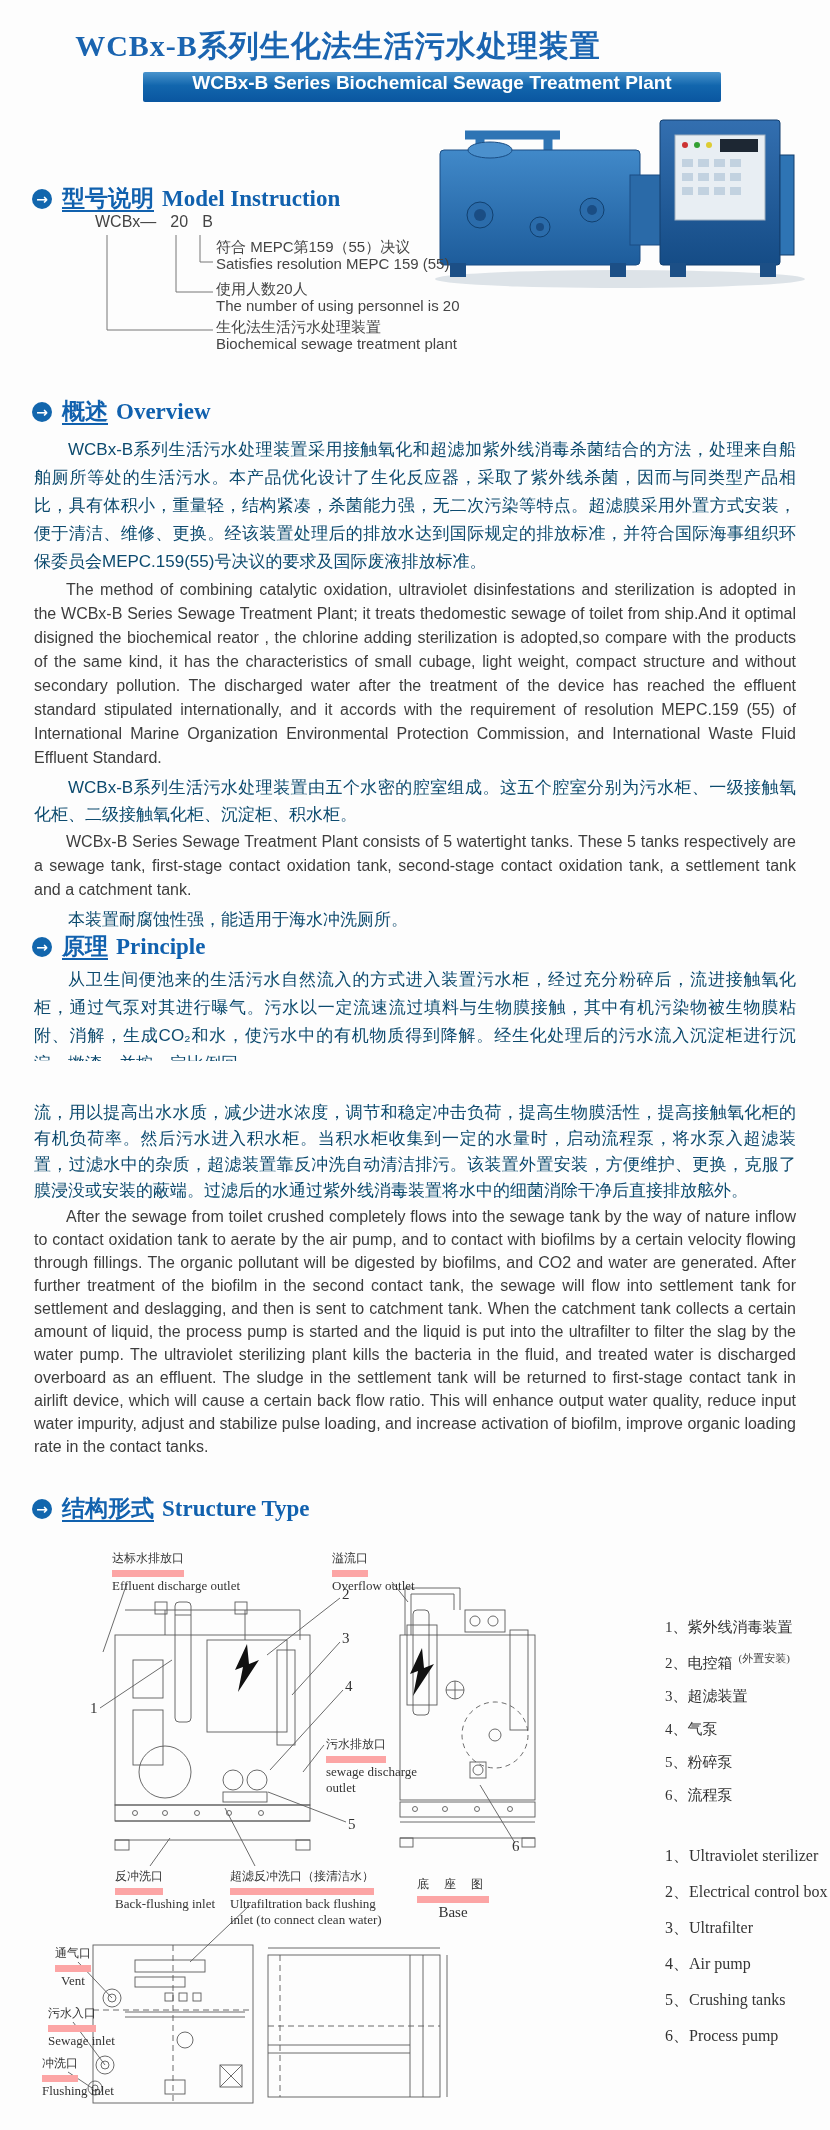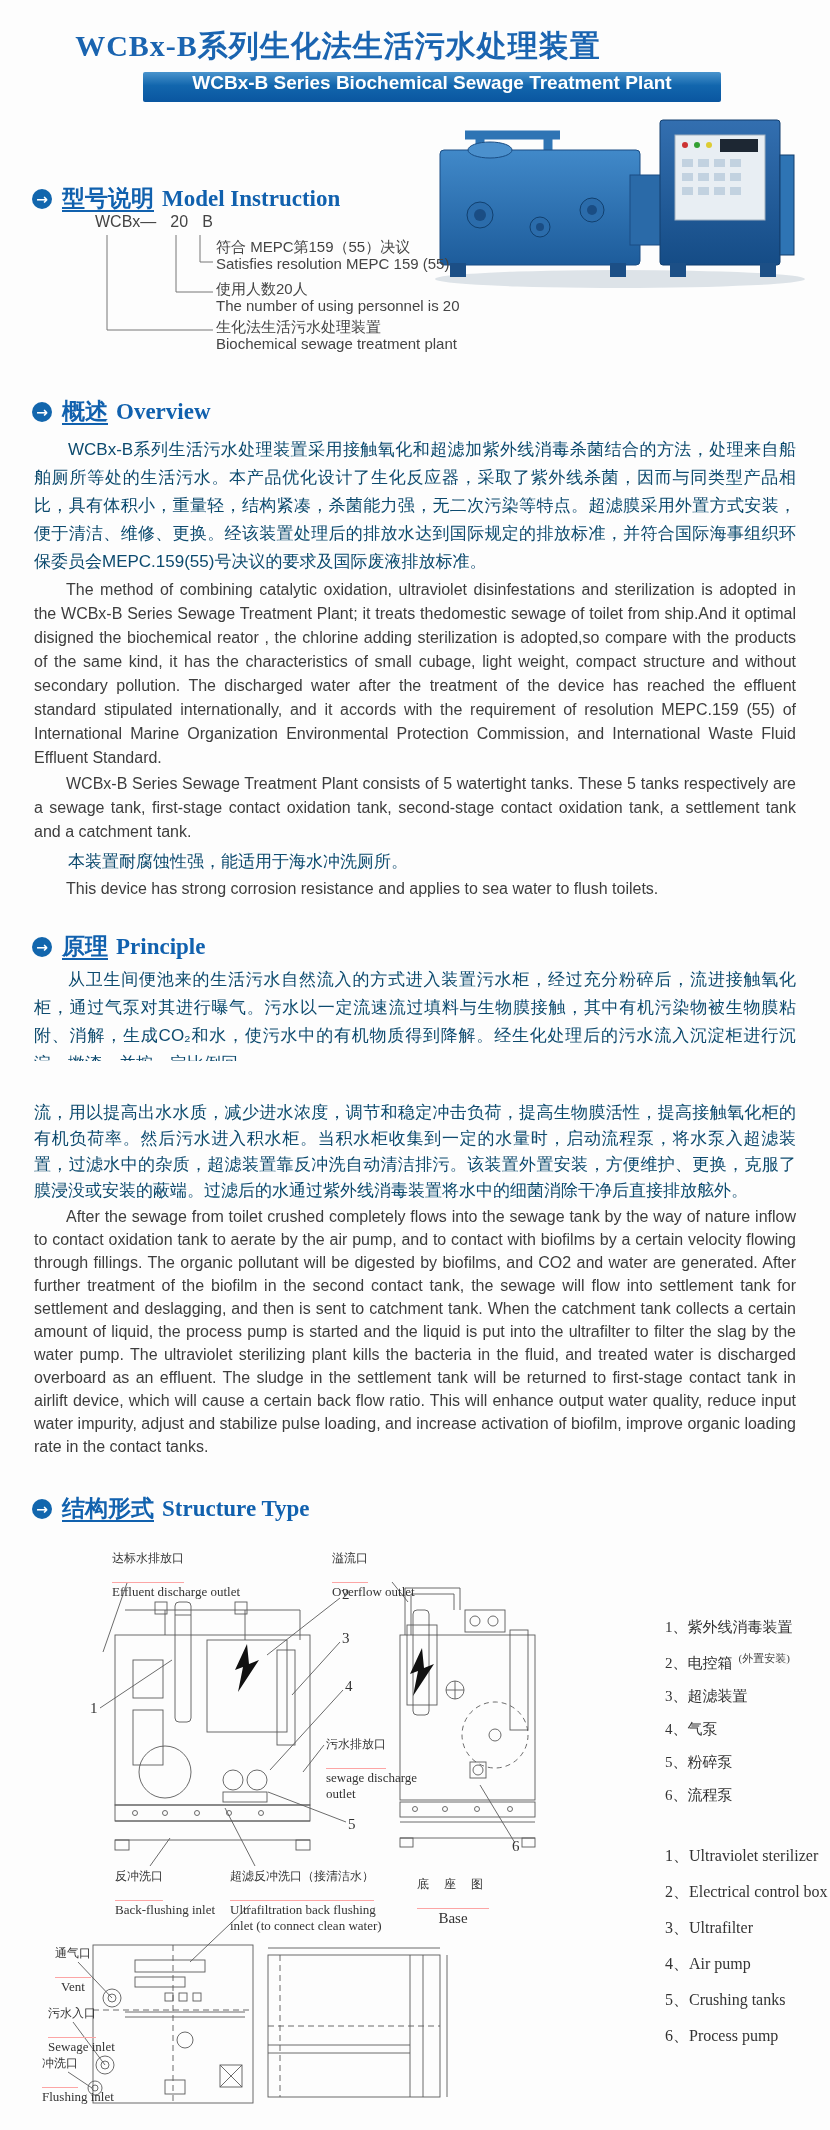--- a/index.html
+++ b/index.html
@@ -23,22 +23,22 @@
   .no-indent{text-indent:0;}
   .txtblock{position:absolute;left:34px;width:762px;overflow:hidden;}
   .model-code{position:absolute;left:95px;top:213px;font:16px "Liberation Sans",sans-serif;color:#444;}
   .model-code span{margin-right:14px;}
   .model-item{position:absolute;left:216px;color:#444;}
   .model-item .cn{font-size:15px;line-height:17px;}
   .model-item .en{font-size:15px;line-height:17px;}
   .model-lines{position:absolute;left:70px;top:230px;}
   .dwg-svg{position:absolute;left:15px;top:1540px;}
   .dlabel{position:absolute;color:#333;}
-  .dlabel .lcn{font:12px "Liberation Serif",serif;border-bottom:1px solid #fca5a5;
-               padding-bottom:15px;display:inline-block;}
+  .dlabel .lcn{font:12px "Liberation Serif",serif;border-bottom:7px solid #fca5a5;
+               padding-bottom:3px;display:inline-block;}
   .dlabel .len{font:13px "Liberation Serif",serif;display:block;margin-top:1px;}
   .callout{position:absolute;font:15px "Liberation Serif",serif;color:#333;}
   .parts{position:absolute;left:665px;width:160px;}
   .part-row{font:15px "Liberation Serif",serif;color:#333;margin-bottom:14px;white-space:nowrap;}
   .parts-en .part-row{font-size:16px;margin-bottom:15px;}
   .part-note{font-size:11px;vertical-align:super;margin-left:6px;color:#444;}
   .base-label .lcn{letter-spacing:6px;}
   .base-label{text-align:center;}
 </style>
 </head>
@@ -133,20 +133,21 @@
   <div class="sec-header" style="top:396px;">
     <span class="sec-icon">→</span>
     <span class="sec-title">
       <span class="cn">概述</span><span>Overview</span>
     </span>
   </div>
 
   <div class="txtblock" style="top:436px;max-height:500px;">
     <p class="p-cn">WCBx-B系列生活污水处理装置采用接触氧化和超滤加紫外线消毒杀菌结合的方法，处理来自船舶厕所等处的生活污水。本产品优化设计了生化反应器，采取了紫外线杀菌，因而与同类型产品相比，具有体积小，重量轻，结构紧凑，杀菌能力强，无二次污染等特点。超滤膜采用外置方式安装，便于清洁、维修、更换。经该装置处理后的排放水达到国际规定的排放标准，并符合国际海事组织环保委员会MEPC.159(55)号决议的要求及国际废液排放标准。</p>
     <p class="p-en" style="margin-top:2px;">The method of combining catalytic oxidation, ultraviolet disinfestations and sterilization is adopted in the WCBx-B Series Sewage Treatment Plant; it treats thedomestic sewage of toilet from ship.And it optimal disigned the biochemical reator , the chlorine adding sterilization is adopted,so compare with the products of the same kind, it has the characteristics of small cubage, light weight, compact structure and without secondary pollution. The discharged water after the treatment of the device has reached the effluent standard stipulated internationally, and it accords with the requirement of resolution MEPC.159 (55) of International Marine Organization Environmental Protection Commission, and International Waste Fluid Effluent Standard.</p>
+    <p class="p-cn" style="margin-top:4px;line-height:27px;">WCBx-B系列生活污水处理装置由五个水密的腔室组成。这五个腔室分别为污水柜、一级接触氧化柜、二级接触氧化柜、沉淀柜、积水柜。</p>
     <p class="p-en" style="margin-top:2px;">WCBx-B Series Sewage Treatment Plant consists of 5 watertight tanks. These 5 tanks respectively are a sewage tank, first-stage contact oxidation tank, second-stage contact oxidation tank, a settlement tank and a catchment tank.</p>
     <p class="p-cn" style="margin-top:4px;line-height:27px;">本装置耐腐蚀性强，能适用于海水冲洗厕所。</p>
     <p class="p-en" style="margin-top:2px;">This device has strong corrosion resistance and applies to sea water to flush toilets.</p>
   </div>
 
   <div class="sec-header" style="top:931px;">
     <span class="sec-icon">→</span>
     <span class="sec-title">
       <span class="cn">原理</span><span>Principle</span>
     </span>

